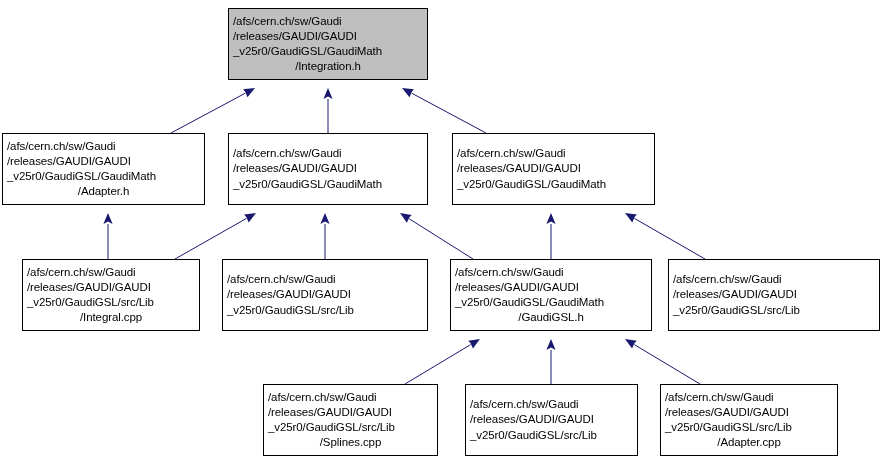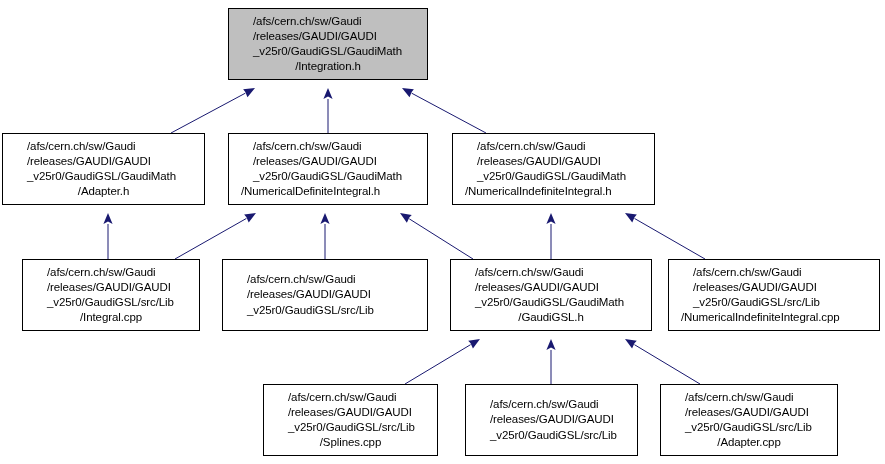--- a/index.html
+++ b/index.html
@@ -43,21 +43,21 @@
     border: 1px solid #000000;
   }
   .node .ln {
     display: block;
     white-space: pre;
   }
   .node .ln.l0,
   .node .ln.l1,
   .node .ln.l2 {
     align-self: flex-start;
-    padding-left: 24px;
+    padding-left: 4px;
   }
   .node .ln.l3 {
     align-self: center;
   }
   .node.wide .ln.l3 {
     align-self: flex-start;
     padding-left: 12px;
   }
 </style>
 </head>
@@ -124,27 +124,25 @@
       <div class="node" title="/afs/cern.ch/sw/Gaudi/releases/GAUDI/GAUDI_v25r0/GaudiGSL/GaudiMath/Integral.h" style="left: 2px; top: 133px; width: 203px; height: 72px;">
         <span class="ln l0">/afs/cern.ch/sw/Gaudi</span>
         <span class="ln l1">/releases/GAUDI/GAUDI</span>
         <span class="ln l2">_v25r0/GaudiGSL/GaudiMath</span>
         <span class="ln l3">/Adapter.h</span>
       </div>
       <div class="node wide" title="/afs/cern.ch/sw/Gaudi/releases/GAUDI/GAUDI_v25r0/GaudiGSL/GaudiMath/NumericalDefiniteIntegral.h" style="left: 228px; top: 133px; width: 200px; height: 72px;">
         <span class="ln l0">/afs/cern.ch/sw/Gaudi</span>
         <span class="ln l1">/releases/GAUDI/GAUDI</span>
         <span class="ln l2">_v25r0/GaudiGSL/GaudiMath</span>
-        <span class="ln l3">/NumericalDefiniteIntegral.h</span>
       </div>
       <div class="node wide" title="/afs/cern.ch/sw/Gaudi/releases/GAUDI/GAUDI_v25r0/GaudiGSL/GaudiMath/NumericalIndefiniteIntegral.h" style="left: 452px; top: 133px; width: 203px; height: 72px;">
         <span class="ln l0">/afs/cern.ch/sw/Gaudi</span>
         <span class="ln l1">/releases/GAUDI/GAUDI</span>
         <span class="ln l2">_v25r0/GaudiGSL/GaudiMath</span>
-        <span class="ln l3">/NumericalIndefiniteIntegral.h</span>
       </div>
       <div class="node" title="/afs/cern.ch/sw/Gaudi/releases/GAUDI/GAUDI_v25r0/GaudiGSL/src/Lib/Integral.cpp" style="left: 22px; top: 259px; width: 178px; height: 72px;">
         <span class="ln l0">/afs/cern.ch/sw/Gaudi</span>
         <span class="ln l1">/releases/GAUDI/GAUDI</span>
         <span class="ln l2">_v25r0/GaudiGSL/src/Lib</span>
         <span class="ln l3">/Integral.cpp</span>
       </div>
       <div class="node wide" title="/afs/cern.ch/sw/Gaudi/releases/GAUDI/GAUDI_v25r0/GaudiGSL/src/Lib/NumericalDefiniteIntegral.cpp" style="left: 222px; top: 259px; width: 206px; height: 72px;">
         <span class="ln l0">/afs/cern.ch/sw/Gaudi</span>
         <span class="ln l1">/releases/GAUDI/GAUDI</span>
@@ -153,21 +151,20 @@
       <div class="node" title="/afs/cern.ch/sw/Gaudi/releases/GAUDI/GAUDI_v25r0/GaudiGSL/GaudiMath/GaudiMath.h" style="left: 450px; top: 259px; width: 202px; height: 72px;">
         <span class="ln l0">/afs/cern.ch/sw/Gaudi</span>
         <span class="ln l1">/releases/GAUDI/GAUDI</span>
         <span class="ln l2">_v25r0/GaudiGSL/GaudiMath</span>
         <span class="ln l3">/GaudiGSL.h</span>
       </div>
       <div class="node wide" title="/afs/cern.ch/sw/Gaudi/releases/GAUDI/GAUDI_v25r0/GaudiGSL/src/Lib/NumericalIndefiniteIntegral.cpp" style="left: 668px; top: 259px; width: 212px; height: 72px;">
         <span class="ln l0">/afs/cern.ch/sw/Gaudi</span>
         <span class="ln l1">/releases/GAUDI/GAUDI</span>
         <span class="ln l2">_v25r0/GaudiGSL/src/Lib</span>
-        <span class="ln l3">/NumericalIndefiniteIntegral.cpp</span>
       </div>
       <div class="node" title="/afs/cern.ch/sw/Gaudi/releases/GAUDI/GAUDI_v25r0/GaudiGSL/src/Lib/Adapter.cpp" style="left: 263px; top: 384px; width: 175px; height: 72px;">
         <span class="ln l0">/afs/cern.ch/sw/Gaudi</span>
         <span class="ln l1">/releases/GAUDI/GAUDI</span>
         <span class="ln l2">_v25r0/GaudiGSL/src/Lib</span>
         <span class="ln l3">/Splines.cpp</span>
       </div>
       <div class="node wide" title="/afs/cern.ch/sw/Gaudi/releases/GAUDI/GAUDI_v25r0/GaudiGSL/src/Lib/GSLFunAdapters.cpp" style="left: 465px; top: 384px; width: 173px; height: 72px;">
         <span class="ln l0">/afs/cern.ch/sw/Gaudi</span>
         <span class="ln l1">/releases/GAUDI/GAUDI</span>

